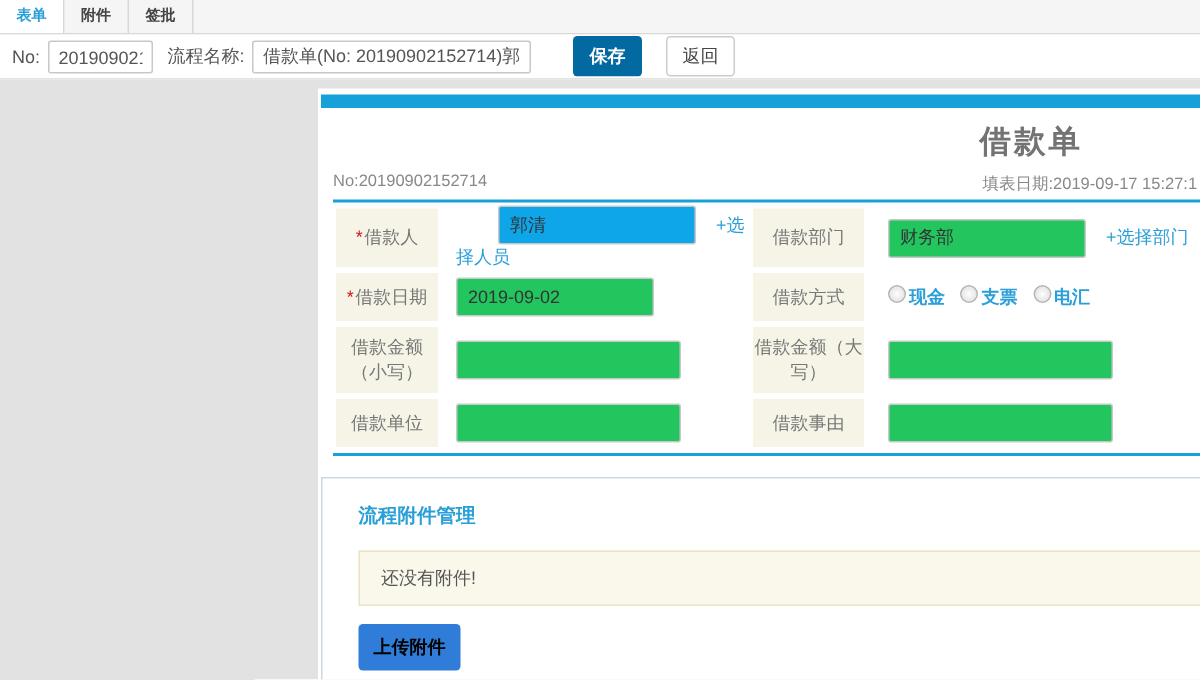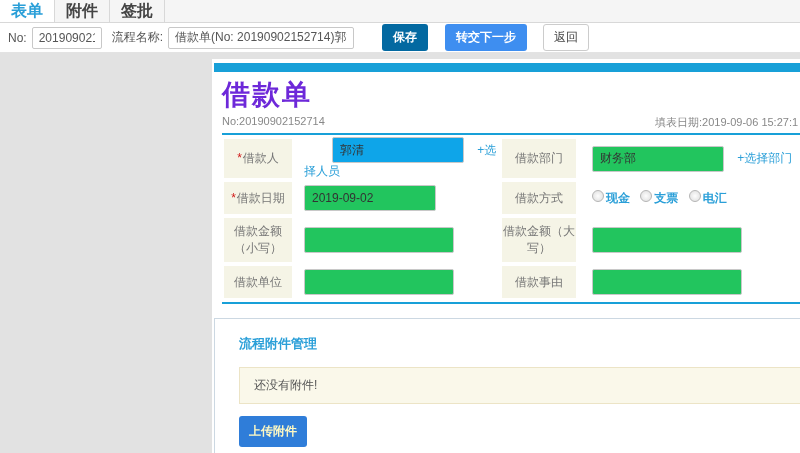--- a/index.html
+++ b/index.html
@@ -1,21 +1,21 @@
 <!DOCTYPE html>
 <html><head>
 <meta charset="utf-8">
 <style>
   * { box-sizing: border-box; margin: 0; padding: 0; }
   html,body { width:800px; height:453px; overflow:hidden;
     font-family:"Liberation Sans", sans-serif; background:#fff; }
 
   
   .tabbar { height:23px; background:#f5f5f5; border-bottom:1px solid #d8d8d8;
-    display:flex; font-size:16px; }
+    display:flex; font-size:10px; }
   .tab { padding:0 11px; line-height:22px; border-right:1px solid #d8d8d8;
     color:#444; font-weight:bold; cursor:pointer; }
   .tab.active { background:#fff; color:#2a9fd8; }
 
   
   .cmdbar { height:30px; background:#fff; border-bottom:1px solid #e3e3e3;
     display:flex; align-items:center; padding:0 8px; font-size:12px; color:#555; }
   .lbl { margin-right:5px; white-space:nowrap; }
   .txt { height:22px; border:1px solid #c8c8c8; border-radius:2px;
     font-size:12px; color:#555; padding:0 6px; font-family:"Liberation Sans",sans-serif; }
@@ -26,22 +26,22 @@
   .btn-save { background:#0369a1; color:#fff; margin-left:24px; }
   .btn-next { background:#3e8ef0; color:#fff; margin-left:17px; }
   .btn-back { background:#fff; color:#444; border-color:#ccc; margin-left:16px; font-weight:normal; }
 
   
   .page { position:relative; height:400px; background:#e2e2e2; overflow:hidden; }
   .panel { position:absolute; left:212px; top:6px; width:920px; height:600px;
     background:#fff; padding:4px 2px; }
   .top-bar { height:9px; background:#18a0d8; }
   .inner { padding:0 8px; }
-  .form-title { width:500px; text-align:left; margin-top:8px; height:30px; line-height:30px;
-    color:#6d28d9; font-size:28px; font-weight:bold; letter-spacing:2px; }
+  .form-title { width:500px; text-align:right; margin-top:8px; height:30px; line-height:30px;
+    color:#737373; font-size:21px; font-weight:bold; letter-spacing:2px; }
   .meta { position:relative; height:18px; margin-top:3px; font-size:11px; color:#888; }
   .doc-no { position:absolute; left:0; top:2px; }
   .fill-date { position:absolute; left:433px; top:2px; white-space:nowrap; }
   .blue-line { height:2px; background:#18a0d8; margin-top:2px; }
 
   
   .form-table { border-collapse:separate; border-spacing:0; width:100%; margin-top:2px;
     font-size:12px; color:#777; }
   .form-table td { vertical-align:middle; }
   .lblcell { background:#f5f4e6; text-align:center; border:2px solid #fff; line-height:17px; }
@@ -60,51 +60,50 @@
   .radio-circle { width:12px; height:12px; border-radius:50%; border:1px solid #b5b5b5;
     background:radial-gradient(#fdfdfd,#dcdcdc); display:inline-block; margin-right:2px; }
   .radio-label { color:#2a9fd8; font-size:12px; font-weight:bold; }
 
   
   .section { border:1px solid #ccd8e2; margin-top:14px; padding:16px 24px 18px 24px; }
   .sec-title { font-size:13px; font-weight:bold; }
   .blue-t { color:#2a9fd8; }
   .empty-bar { margin-top:14px; background:#faf8ea; border:1px solid #ece4c6;
     padding:9px 14px; font-size:12px; color:#555; }
-  .btn-upload { margin-top:12px; background:#2f7dd9; color:#fef9c3; border:none; border-radius:3px;
+  .btn-upload { margin-top:12px; background:#2f7dd9; color:#000000; border:none; border-radius:3px;
     font-size:12px; font-weight:bold; padding:7px 10px; cursor:pointer;
     font-family:"Liberation Sans",sans-serif; }
 </style>
 </head>
 <body>
 
 <div class="tabbar">
   <div class="tab active">表单</div>
   <div class="tab">附件</div>
   <div class="tab">签批</div>
 </div>
 
 <div class="cmdbar">
   <span class="lbl">No:</span>
   <input class="txt no-input" value="20190902152714" style="">
   <span class="lbl" style="margin-left:10px">流程名称:</span>
   <input class="txt flow-input" value="借款单(No: 20190902152714)郭清" style="">
   <button class="btn btn-save">保存</button>
-  <button class="btn btn-next">转交下一步</button>
   <button class="btn btn-back">返回</button>
 </div>
 
 <div class="page">
   <div class="panel">
     <div class="top-bar"></div>
     <div class="inner">
       <div class="form-title">借款单</div>
       <div class="meta">
         <span class="doc-no">No:20190902152714</span>
-        <span class="fill-date">填表日期:2019-09-06 15:27:1</span>
+        <span class="fill-date">填表日期:2019-09-17 15:27:1</span>
       </div>
       <div class="blue-line"></div>
 
       <table class="form-table">
         <tbody>
             <tr class="r1">
           <td class="lblcell c1"><span class="req">*</span><span>借款人</span></td>
           <td class="fldcell c2">
             <input class="fin readonly w130" value="郭清" style="">
             <a class="flink">+选择人员</a>

